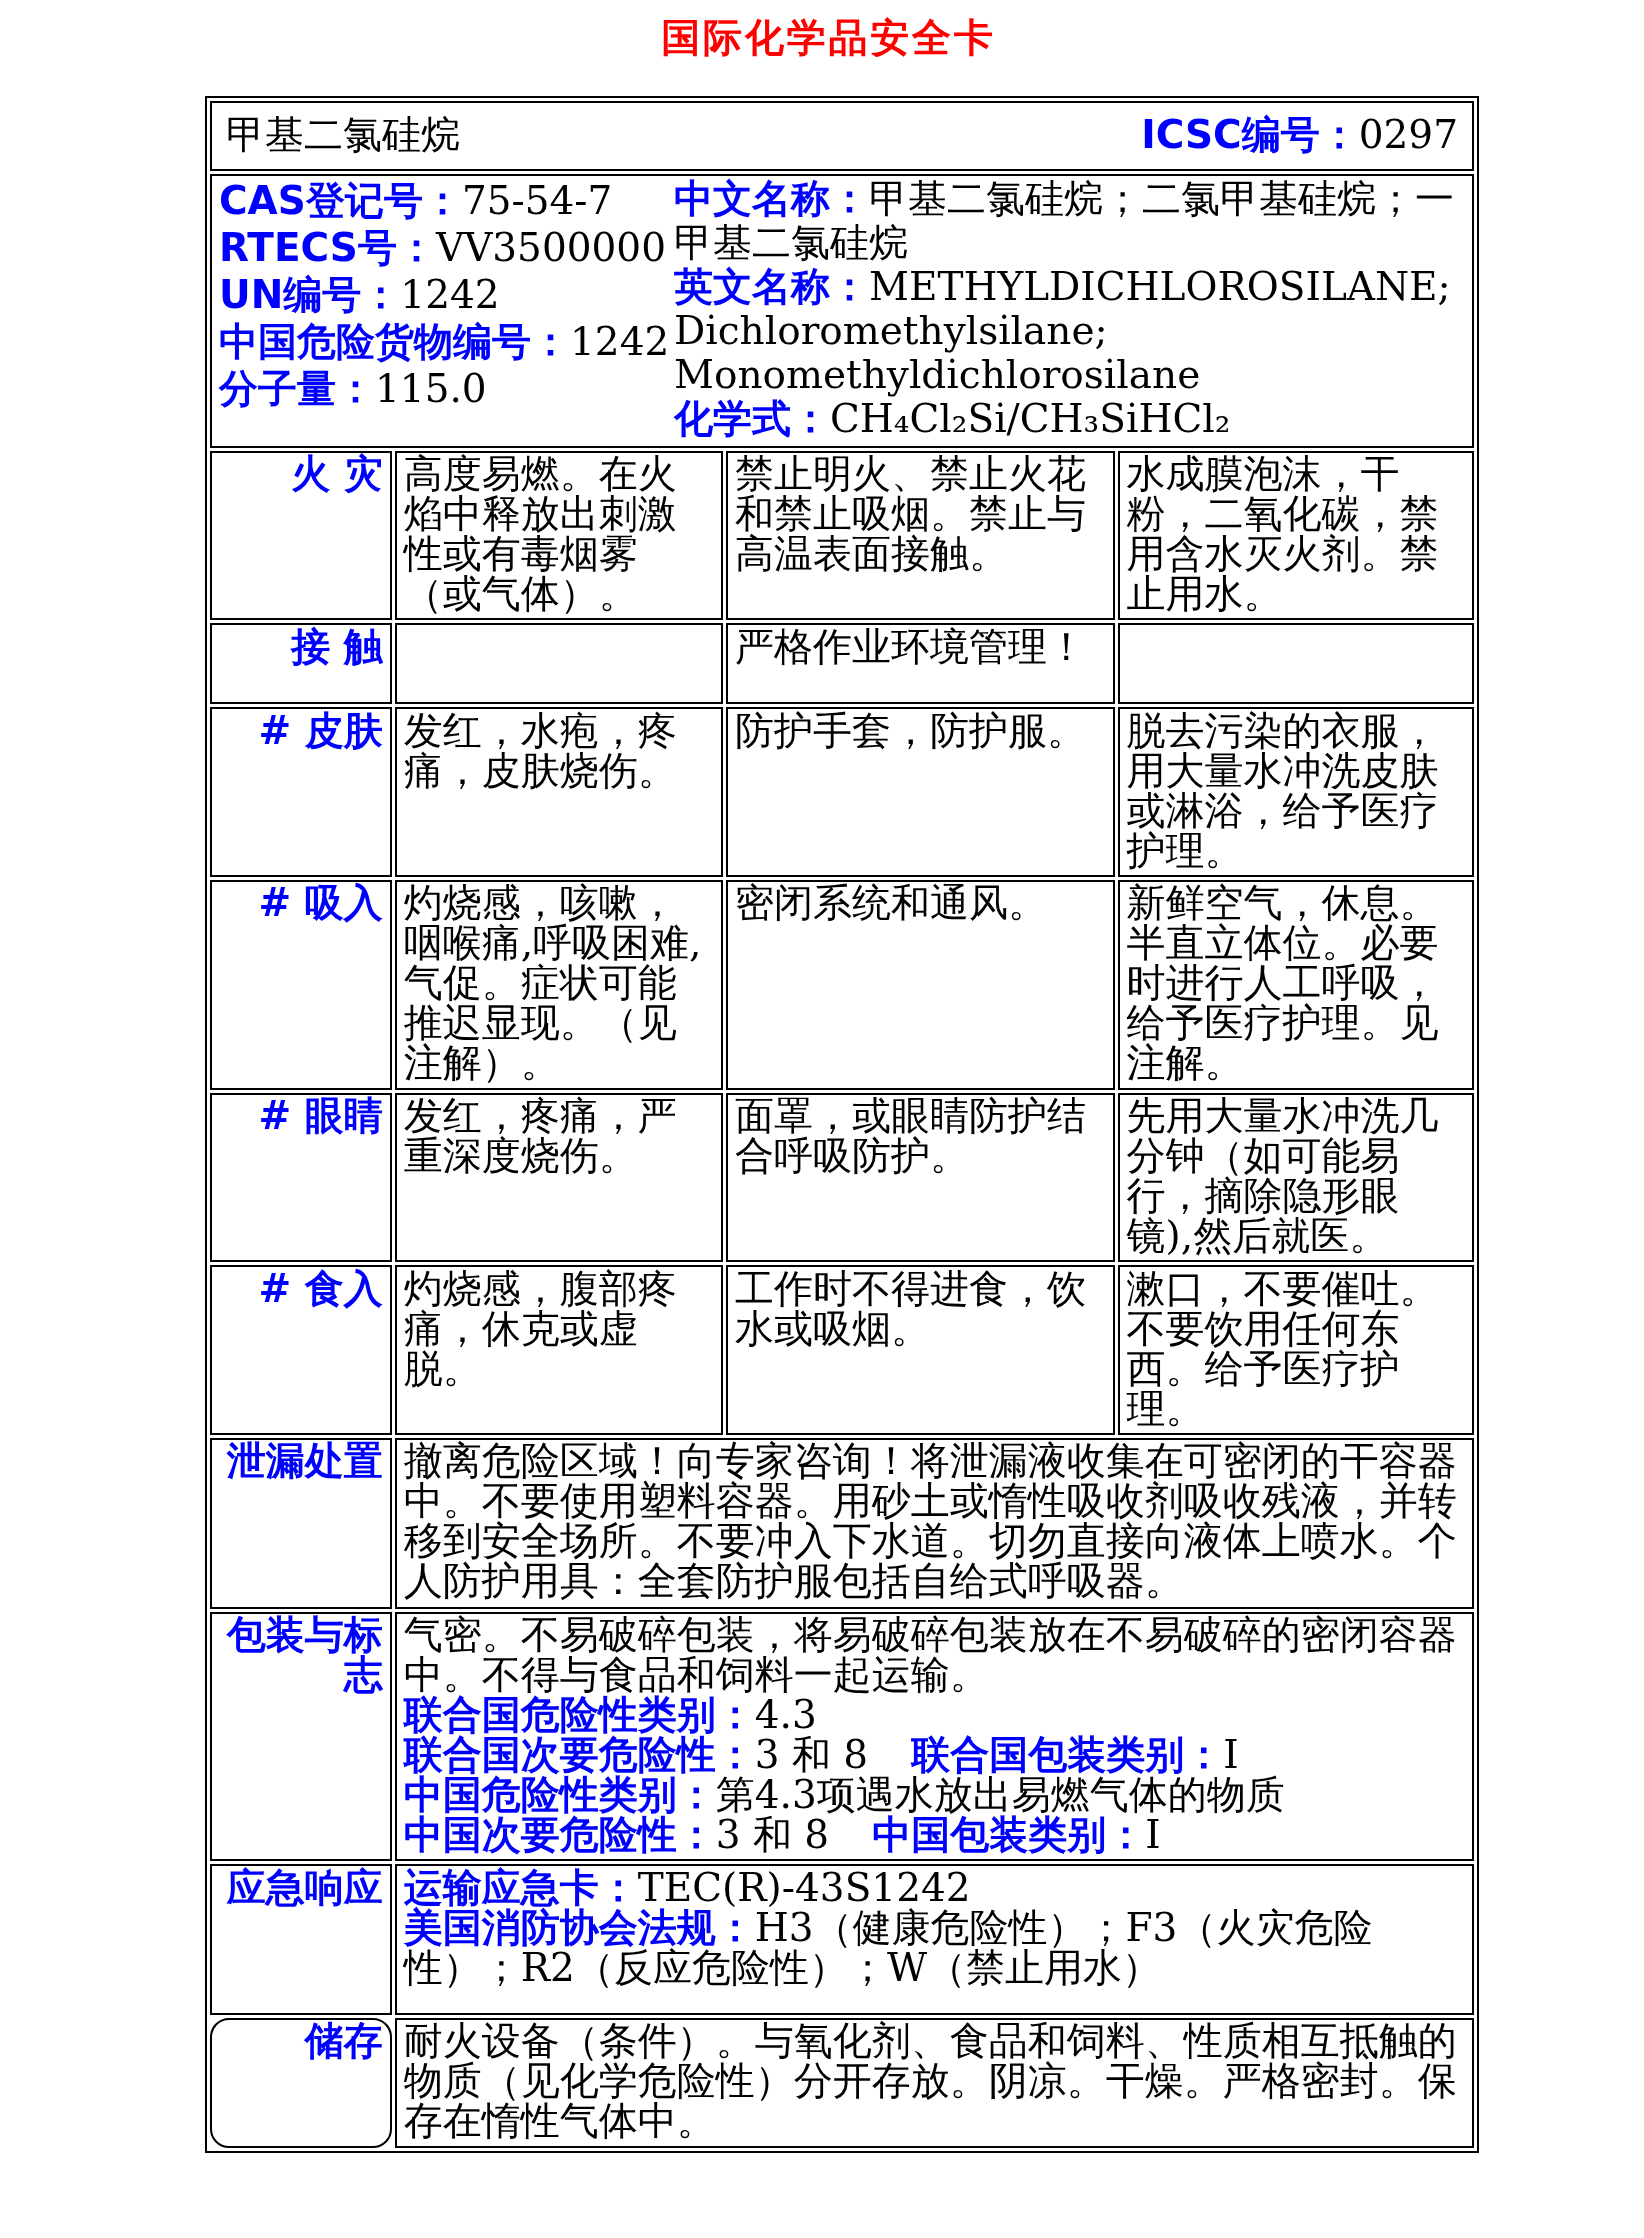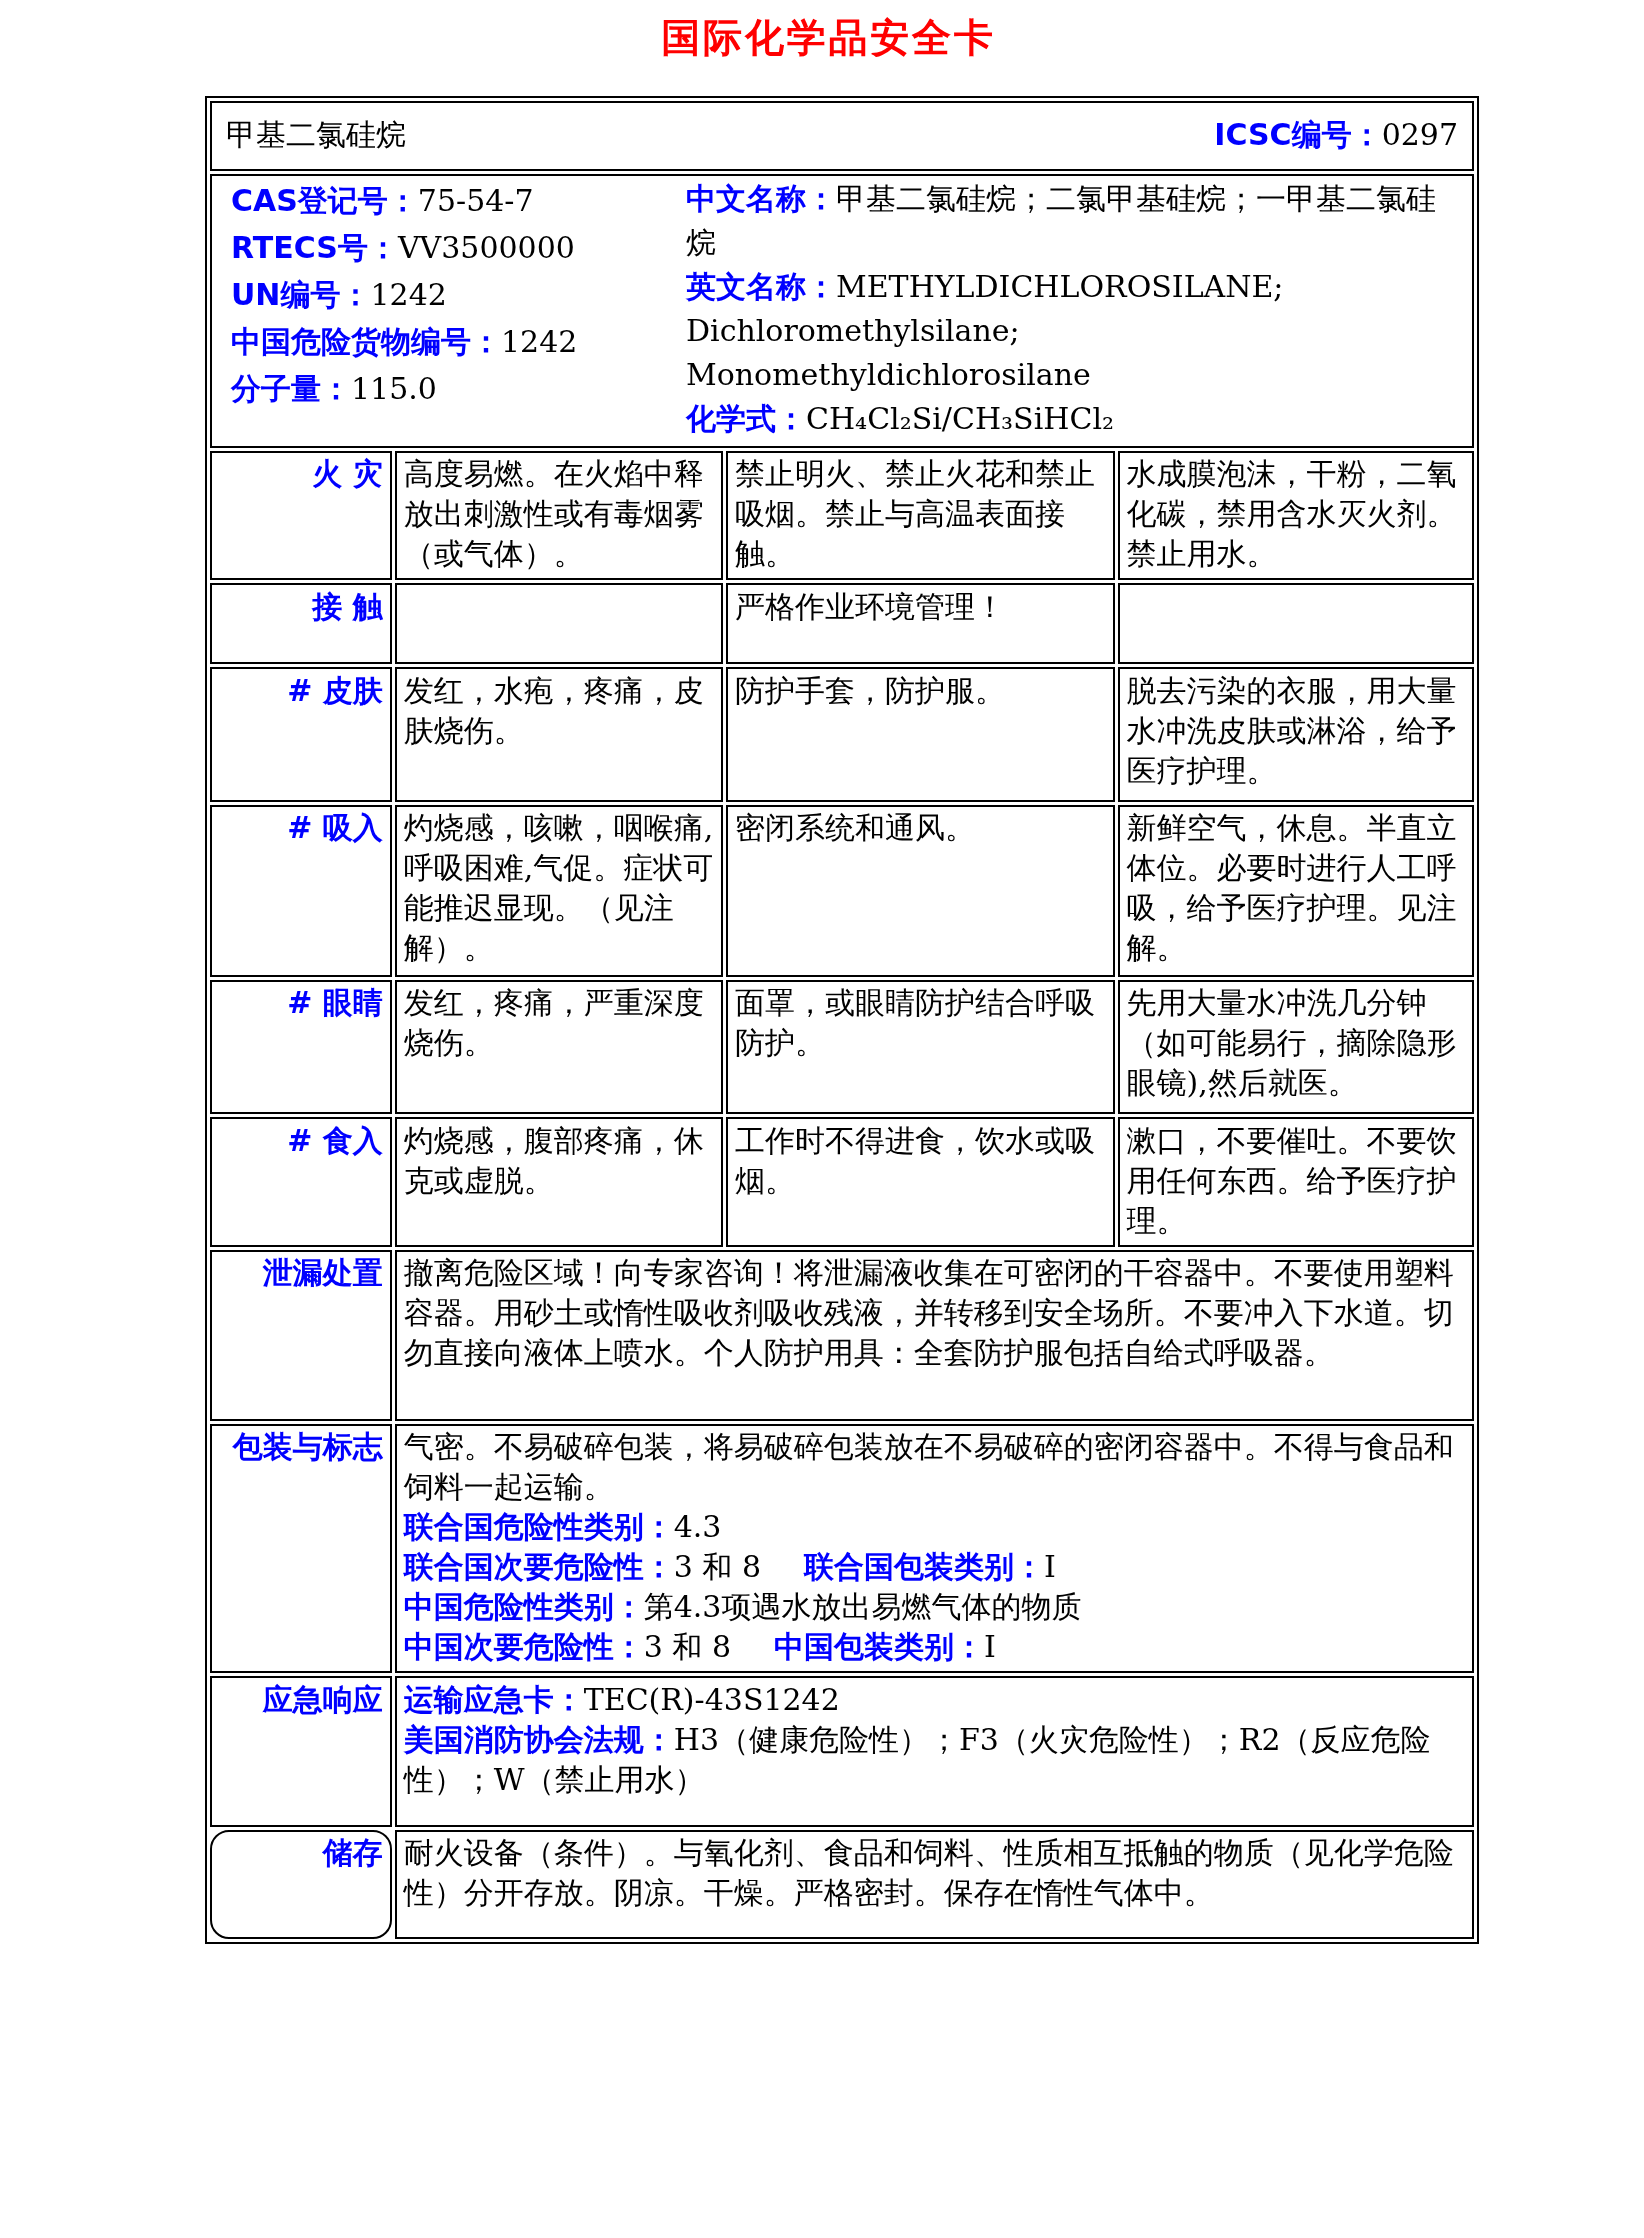--- a/index.html
+++ b/index.html
@@ -20,21 +20,21 @@
     width:1274px;
     table-layout:fixed;
     border-collapse:separate;
     border-spacing:3.6px;
     border:2.8px solid #000;
     background:#fff;
   }
   table.card td {
     border:2.1px solid #000;
     vertical-align:top;
-    font-size:30px;
+    font-size:39px;
     line-height:40px;
     padding:1.4px 7px 4.3px 7px;
     overflow:hidden;
     word-break:break-word;
   }
   td.label-cell {
     color:#0000ff; font-weight:bold;
     font-family:"DejaVu Sans","Liberation Sans",sans-serif;
     font-size:31px;
     text-align:right; vertical-align:middle;
@@ -48,21 +48,21 @@
     color:#0000ff; font-weight:bold;
     font-family:"DejaVu Sans","Liberation Sans",sans-serif;
     font-size:33px;
     text-align:center; vertical-align:middle;
   }
   .name-flex {
     display:flex; justify-content:space-between; align-items:center;
     min-height:57px; padding:0 7px;
   }
   .id-flex { display:flex; }
-  .id-left { width:455px; flex:0 0 455px;margin-left:12px; }
+  .id-left { width:455px; flex:0 0 455px; }
   .id-left .id-line { line-height:47px; }
   .id-right { flex:1 1 auto; }
   .id-right { line-height:44px; }
   .pair-gap { margin-left:43px; }
   .nowrap { white-space:nowrap; }
 </style>
 </head>
 <body>
 
 <div class="page-title">国际化学品安全卡</div>

